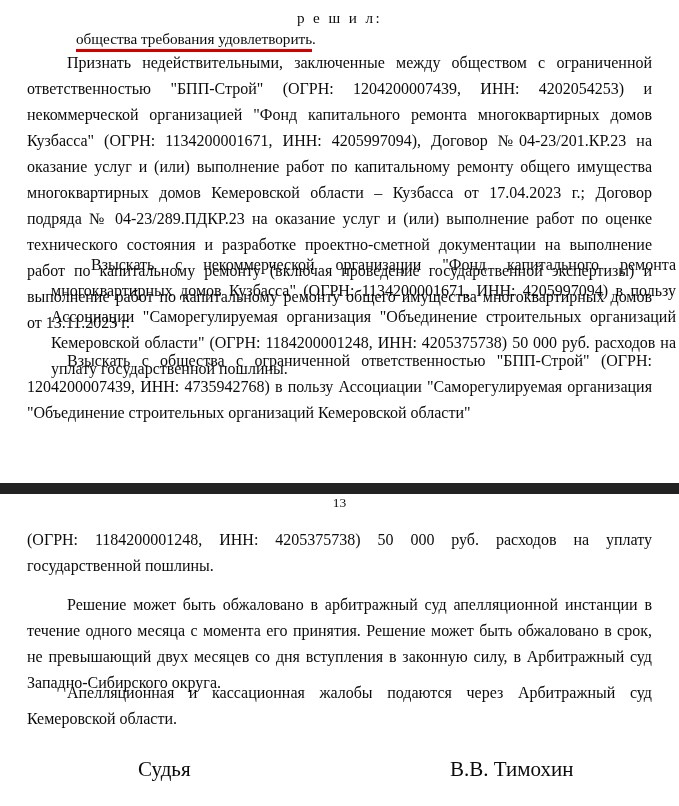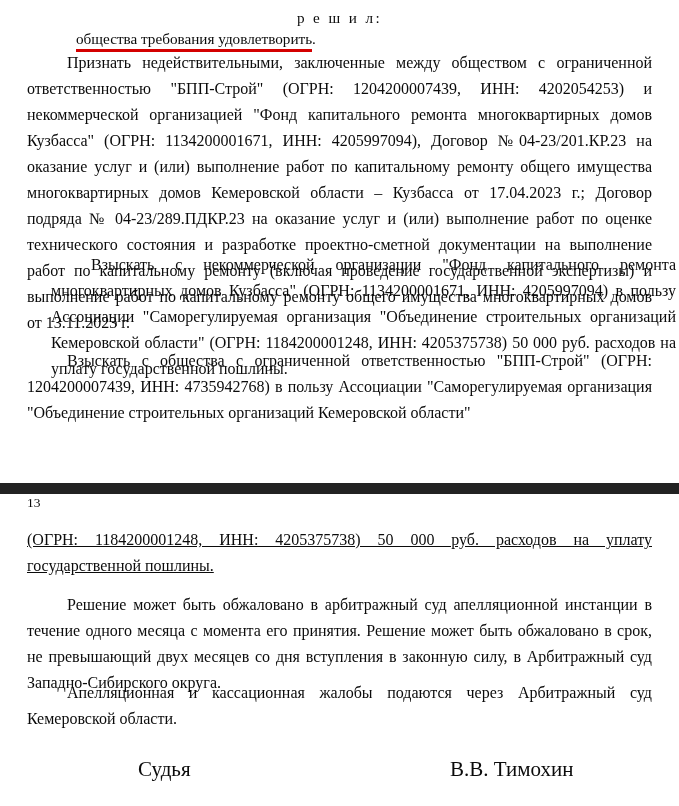--- a/index.html
+++ b/index.html
@@ -61,21 +61,20 @@
     margin: 0;
     font-size: 16px;
     line-height: 26px;
     text-align: justify;
     text-justify: inter-word;
     text-indent: 40px;
     color: #0b0b0b;
   }
   p.doc.noindent {
     text-indent: 0;
-    text-decoration: underline;
   }
   p.doc:last-child {
     text-align-last: left;
   }
 
   .ruling-word {
     position: absolute;
     left: 0;
     top: 8px;
     width: 625px;
@@ -112,21 +111,21 @@
   .para-block-1 { position: absolute; left: 0; top: 50px; width: 625px; }
   .para-block-2 { position: absolute; left: 0; top: 252px; width: 625px; margin-left: 24px; }
   .para-block-3 { position: absolute; left: 0; top: 348px; width: 625px; }
 
   
   .folio {
     position: absolute;
     left: 0;
     top: 0;
     width: 625px;
-    text-align: left;
+    text-align: center;
     font-size: 13.5px;
     line-height: 18px;
     color: #0b0b0b;
   }
 
   .para-block-4 { position: absolute; left: 0; top: 33px; width: 625px; }
   .para-block-5 { position: absolute; left: 0; top: 98px; width: 625px; }
   .para-block-6 { position: absolute; left: 0; top: 186px; width: 625px; }
 
   .signature-row {

